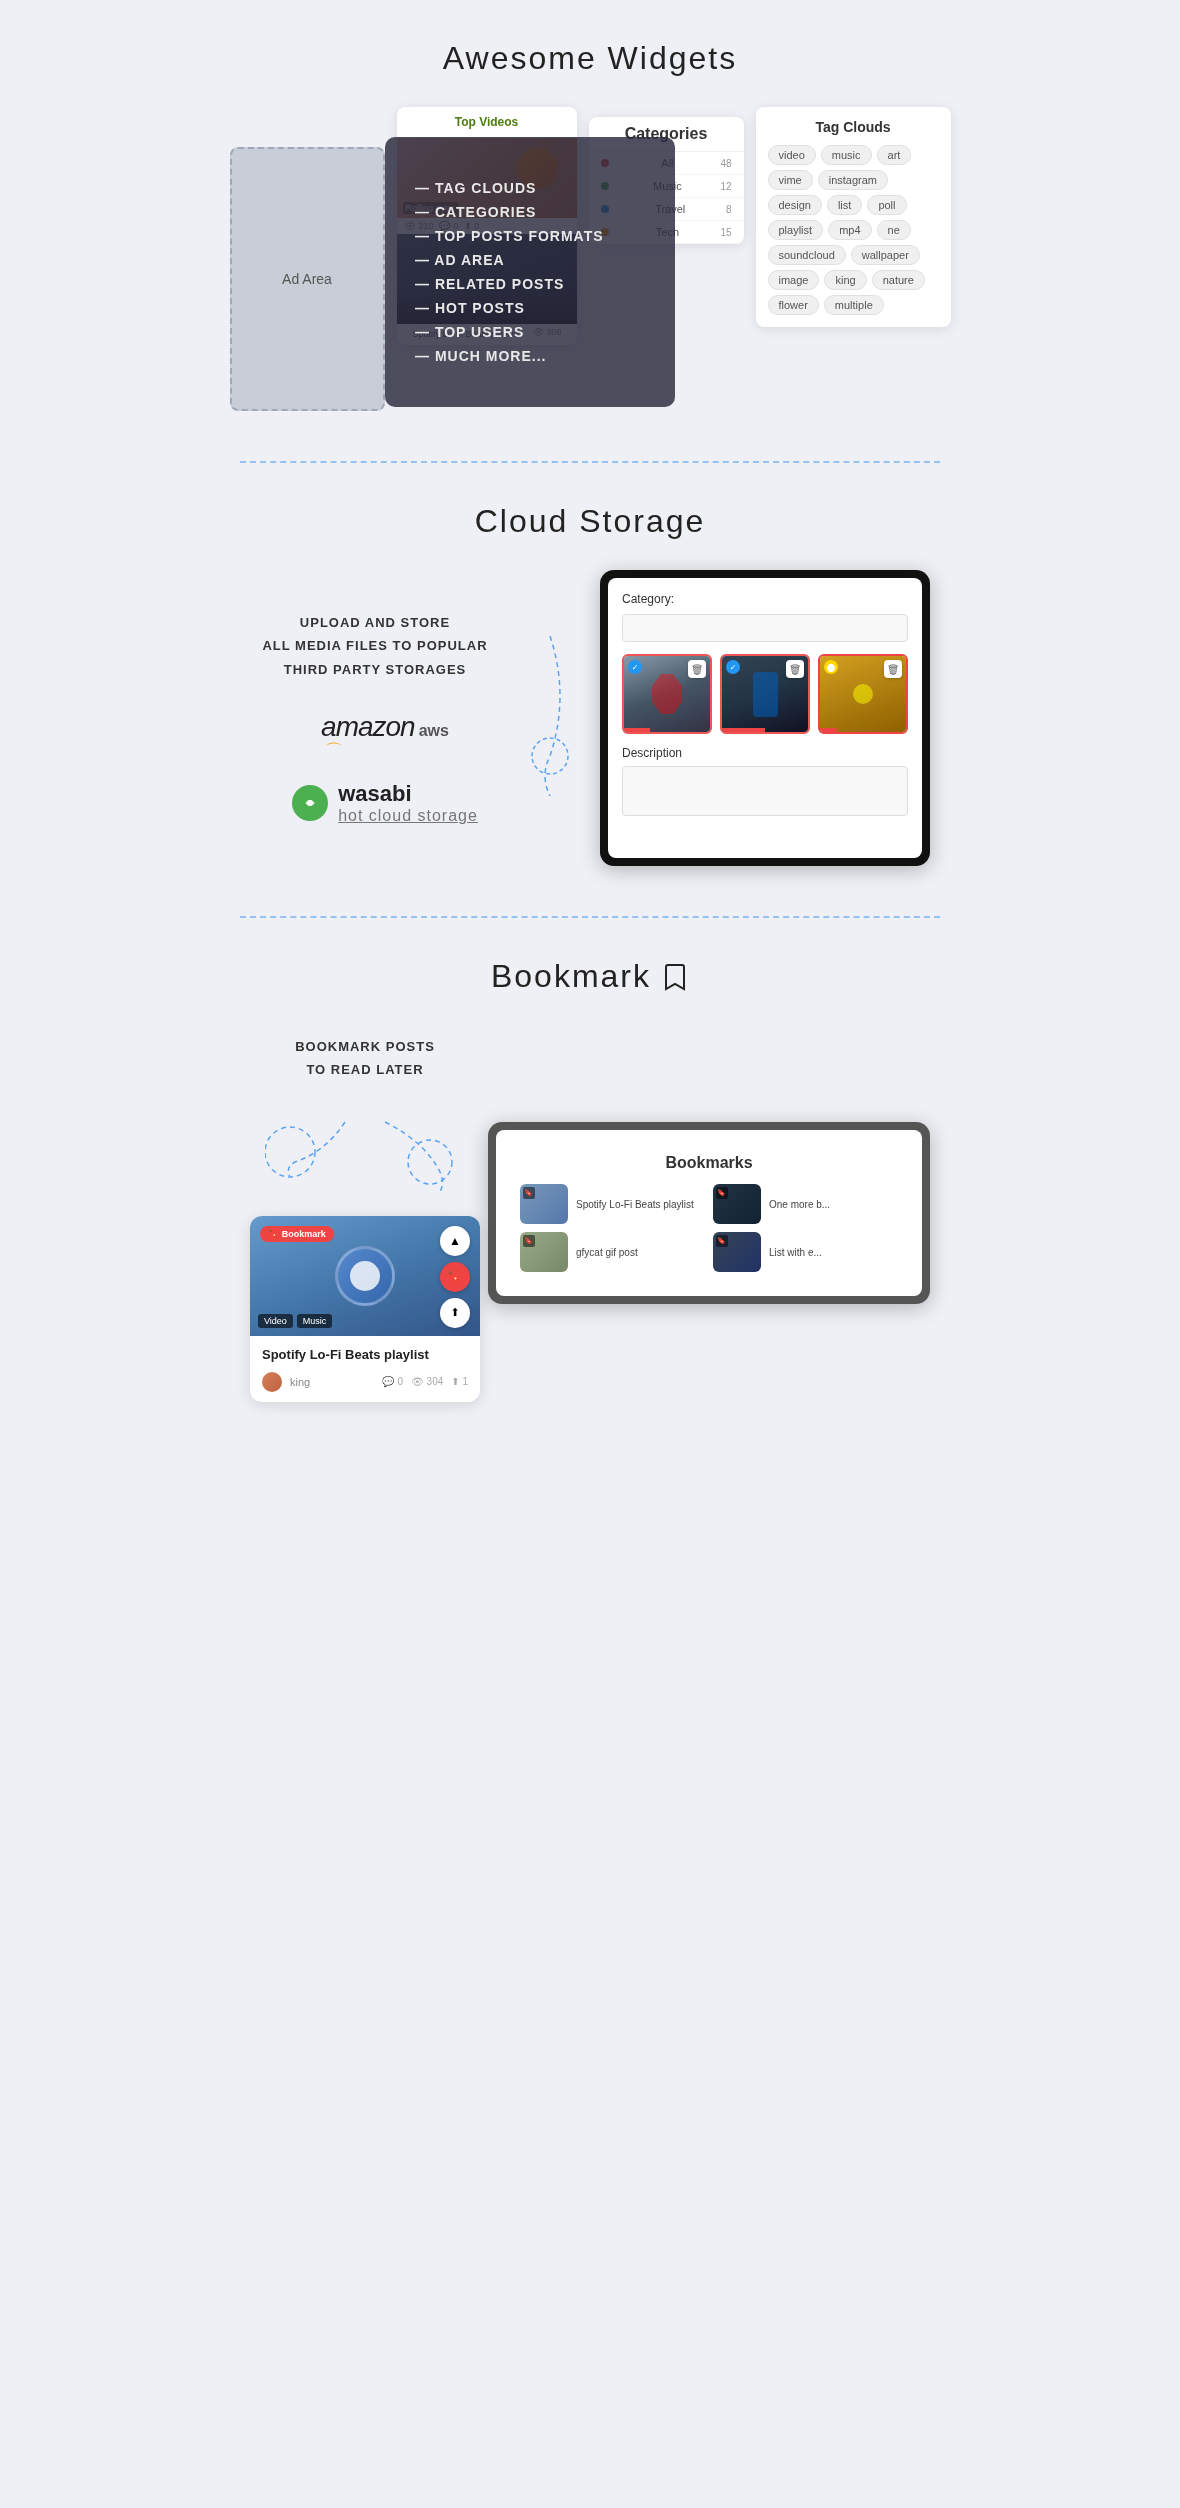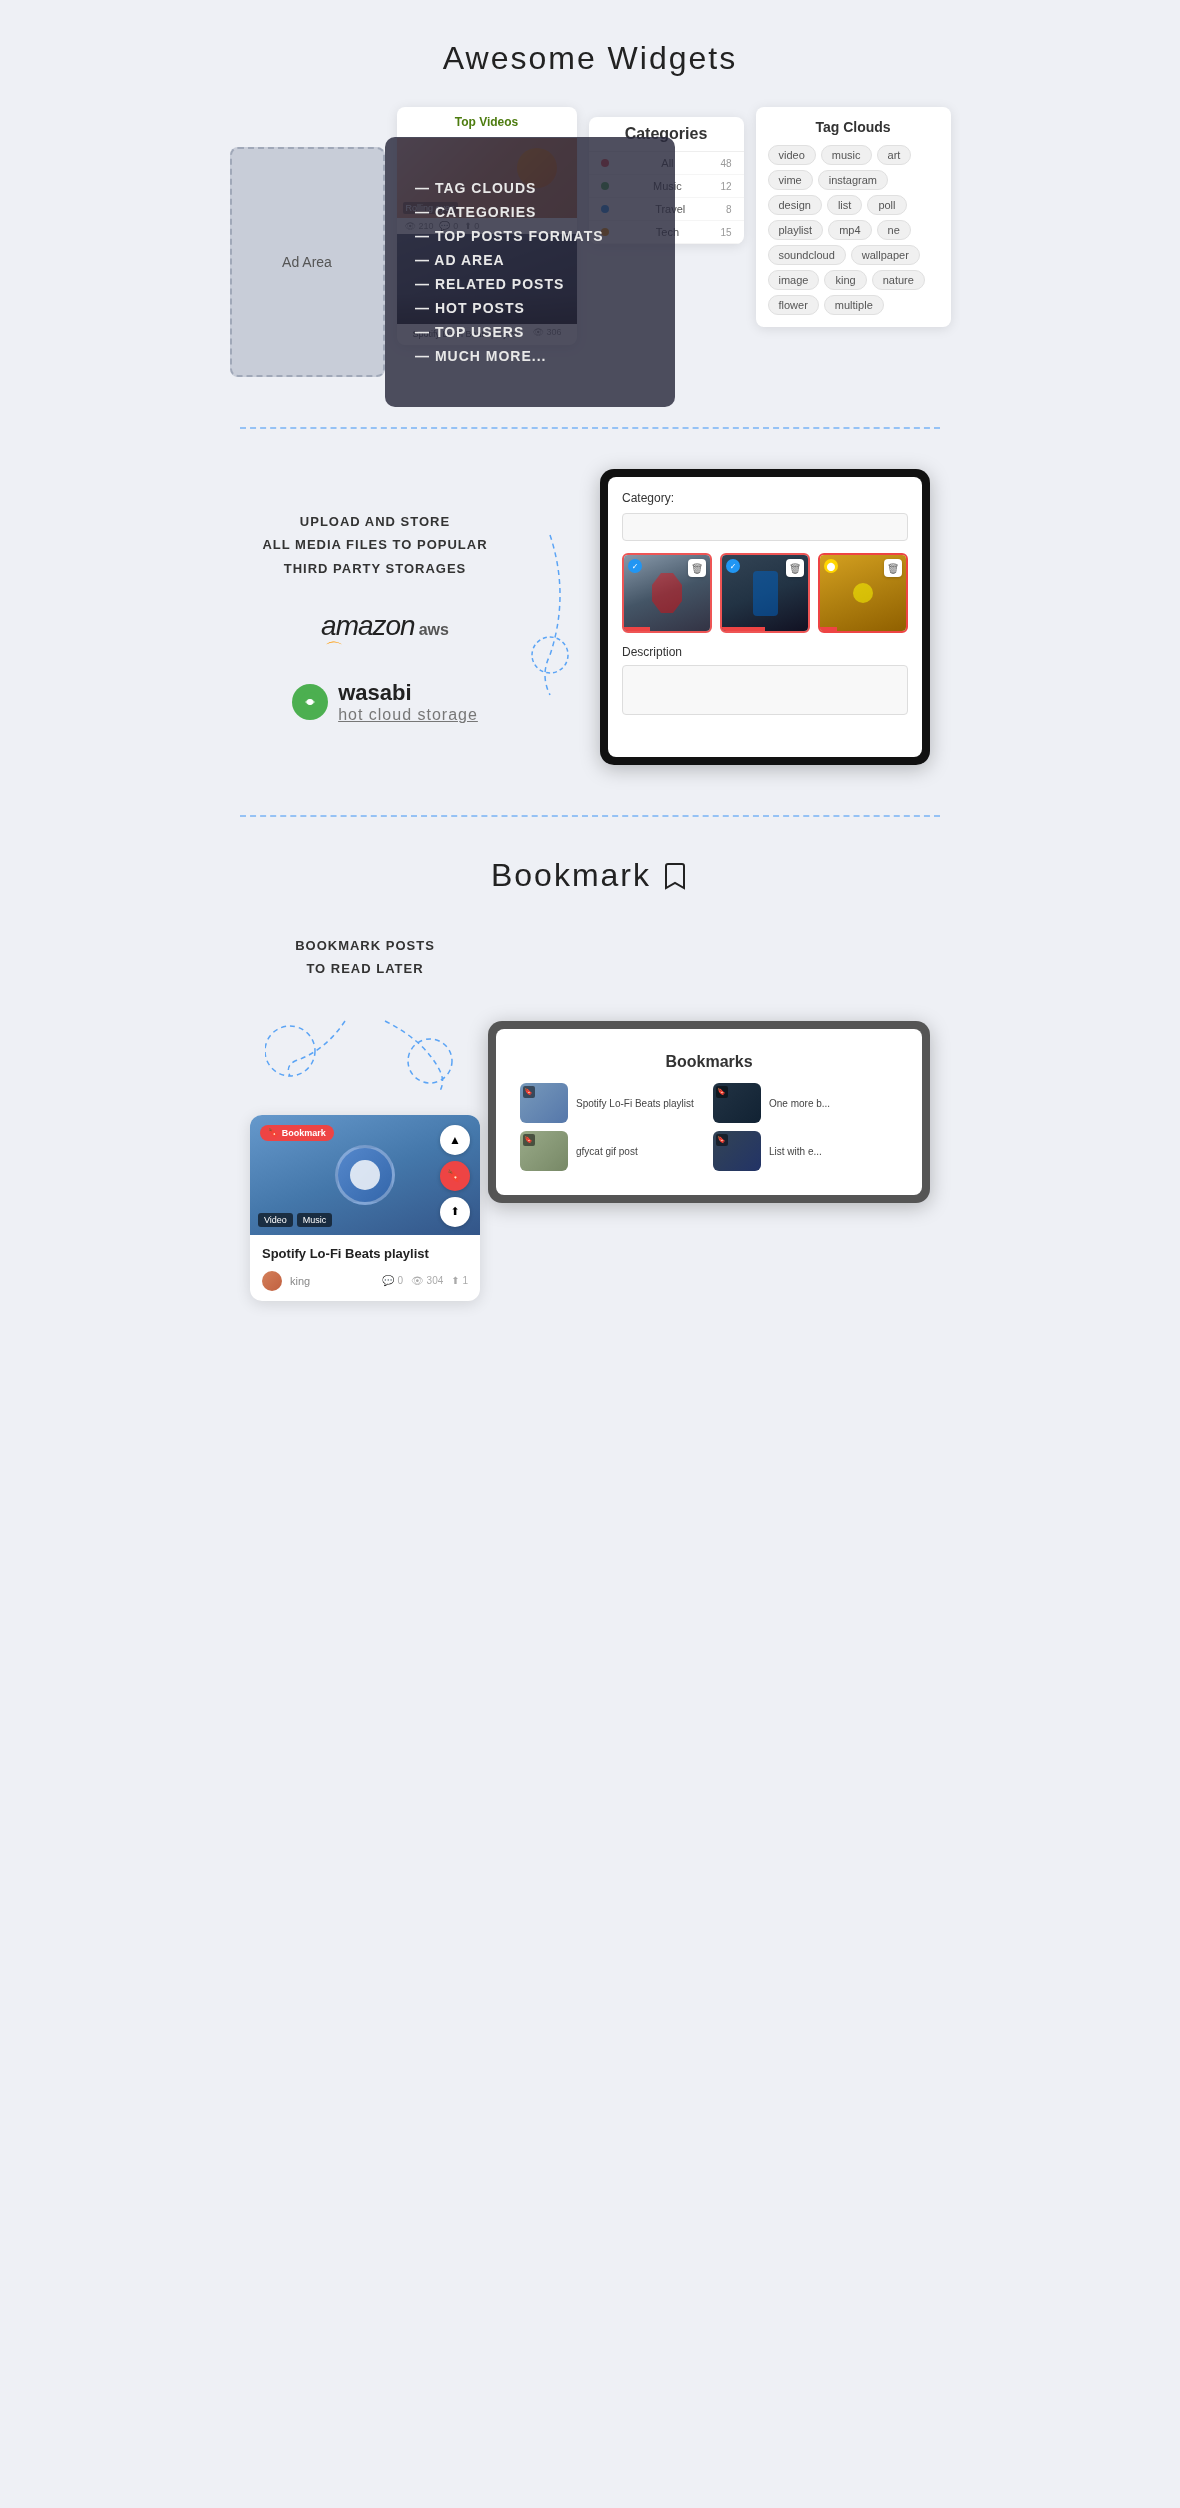--- a/index.html
+++ b/index.html
@@ -26,21 +26,21 @@
       display: flex;
       gap: 12px;
       justify-content: center;
       align-items: flex-start;
       position: relative;
     }
 
     
     .ad-area-card {
       width: 155px;
-      height: 230px;
+      height: 264px;
       background: #c8cdd8;
       border-radius: 8px;
       display: flex;
       align-items: center;
       justify-content: center;
       font-size: 14px;
       color: #555;
       margin-top: 40px;
       border: 2px dashed #a0a8b8;
       flex-shrink: 0;
@@ -726,20 +726,21 @@
           <span class="tag-pill">multiple</span>
         </div>
     </div>
 
   </div>
 </div>
 
 <hr class="dashed-divider">
 
 <div class="section-cloud">
+  <h2 class="section-title-center">Cloud Storage</h2>
 
   <div class="cloud-content">
     <div class="cloud-left">
       <div class="cloud-text">
         UPLOAD AND STORE<br>ALL MEDIA FILES TO POPULAR<br>THIRD PARTY STORAGES
       </div>
 
       <div class="cloud-logos">
 
         <div class="aws-logo">

